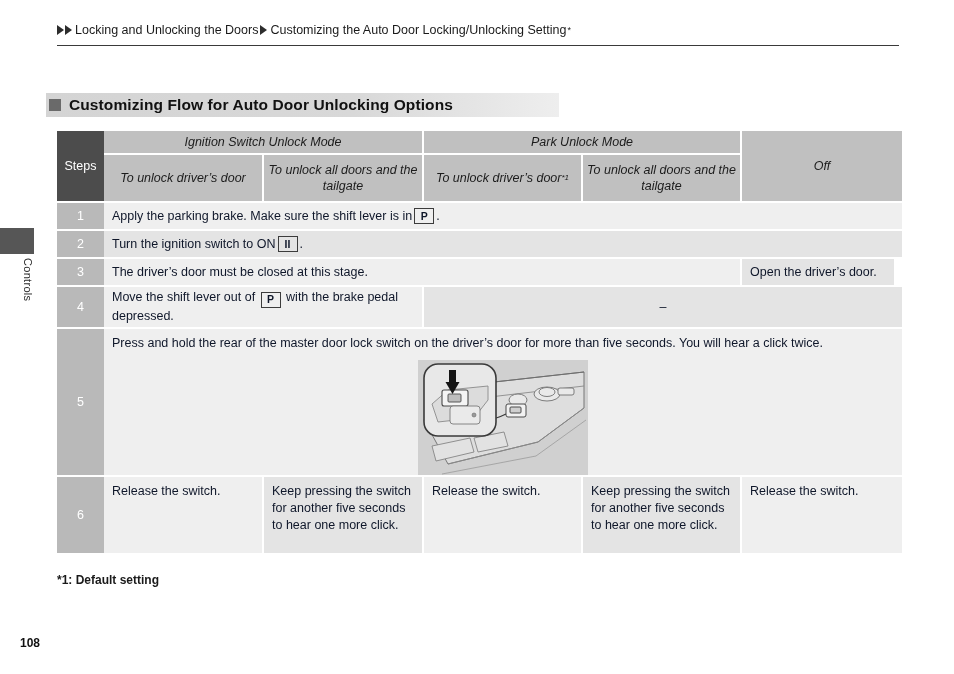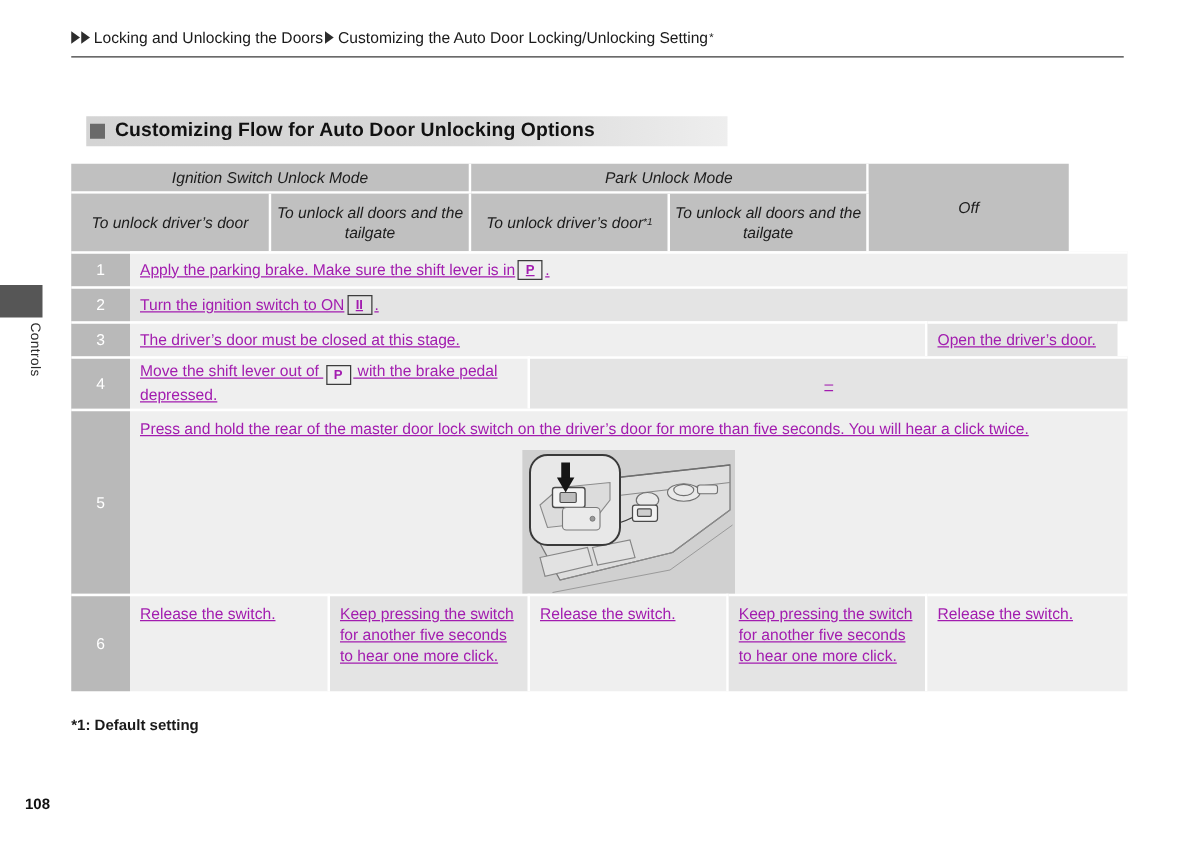--- a/index.html
+++ b/index.html
@@ -72,21 +72,21 @@
     left: 57px;
     top: 45px;
     width: 842px;
     height: 1px;
     background: #3a3a3a;
   }
 
   
   .heading-bar {
     position: absolute;
-    left: 69px;
+    left: 46px;
     top: 93px;
     width: 513px;
     height: 24px;
     background: linear-gradient(to right, #d4d4d4 0%, #d8d8d8 60%, #eeeeee 100%);
     display: flex;
     align-items: center;
   }
   .heading-square {
     width: 12px;
     height: 12px;
@@ -167,28 +167,27 @@
     display: flex;
     align-items: center;
     justify-content: center;
     flex: none;
     box-sizing: border-box;
     border-top: 2px solid #ffffff;
   }
   .cell {
     box-sizing: border-box;
     font-size: 12.5px;
-    color: #a21caf;
+    color: #0f172a;
     padding: 6px 8px;
     border-top: 2px solid #ffffff;
     border-right: 2px solid #ffffff;
     line-height: 1.35;
     display: flex;
     align-items: center;
-    text-decoration: underline;
   }
   .cell.last { border-right: none; }
   .cell.lightA { background: #efefef; }
   .cell.lightB { background: #e4e4e4; }
   .cell.center { justify-content: center; text-align: center; }
   .cell.top { align-items: flex-start; }
 
   
   .gearbox {
     display: inline-flex;
@@ -255,20 +254,21 @@
 <div class="breadcrumb-rule"></div>
 
 <div class="heading-bar">
   <span class="heading-square"></span>
   <span class="heading-text">Customizing Flow for Auto Door Unlocking Options</span>
 </div>
 
 <div class="table">
 
   <div class="row">
+    <div class="steps-head" style="height:70px;">Steps</div>
     <div class="head-right">
       <div class="head-top">
         <div class="hcell" style="width:320px;">Ignition Switch Unlock Mode</div>
         <div class="hcell" style="width:318px;">Park Unlock Mode</div>
         <div class="hcell last off" style="width:160px;">Off</div>
       </div>
       <div class="head-bot">
         <div class="hcell nob" style="width:160px;">
           <span>To unlock driver’s door</span>
         </div>

